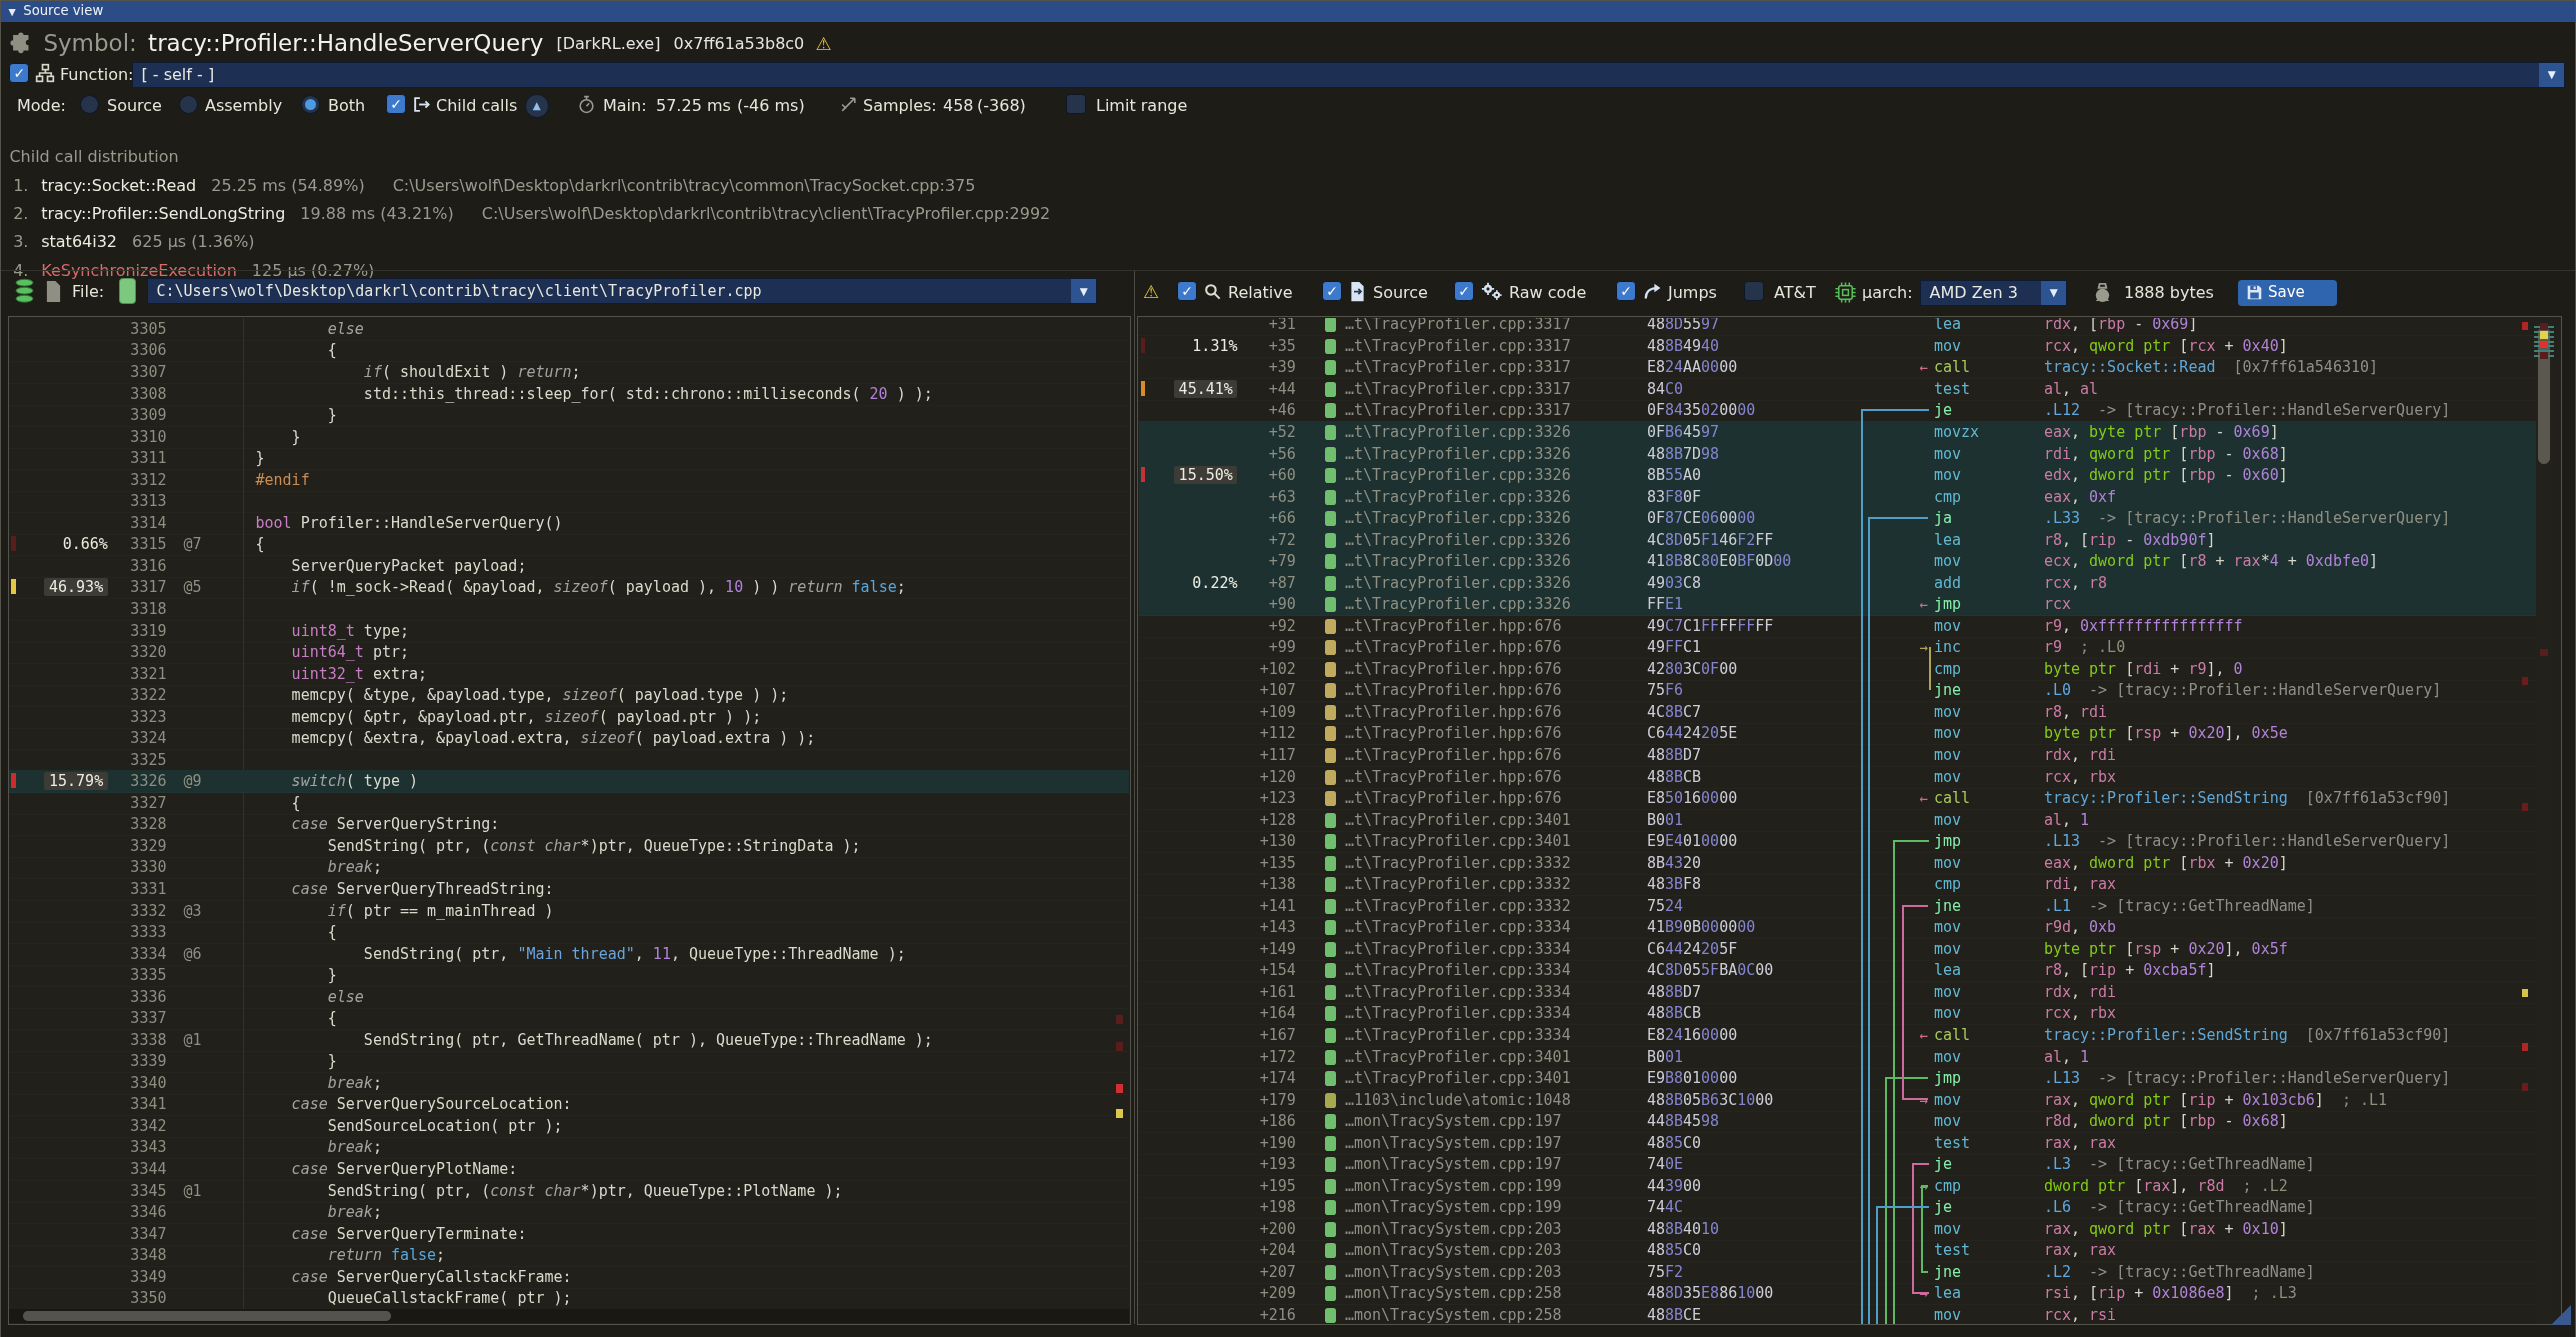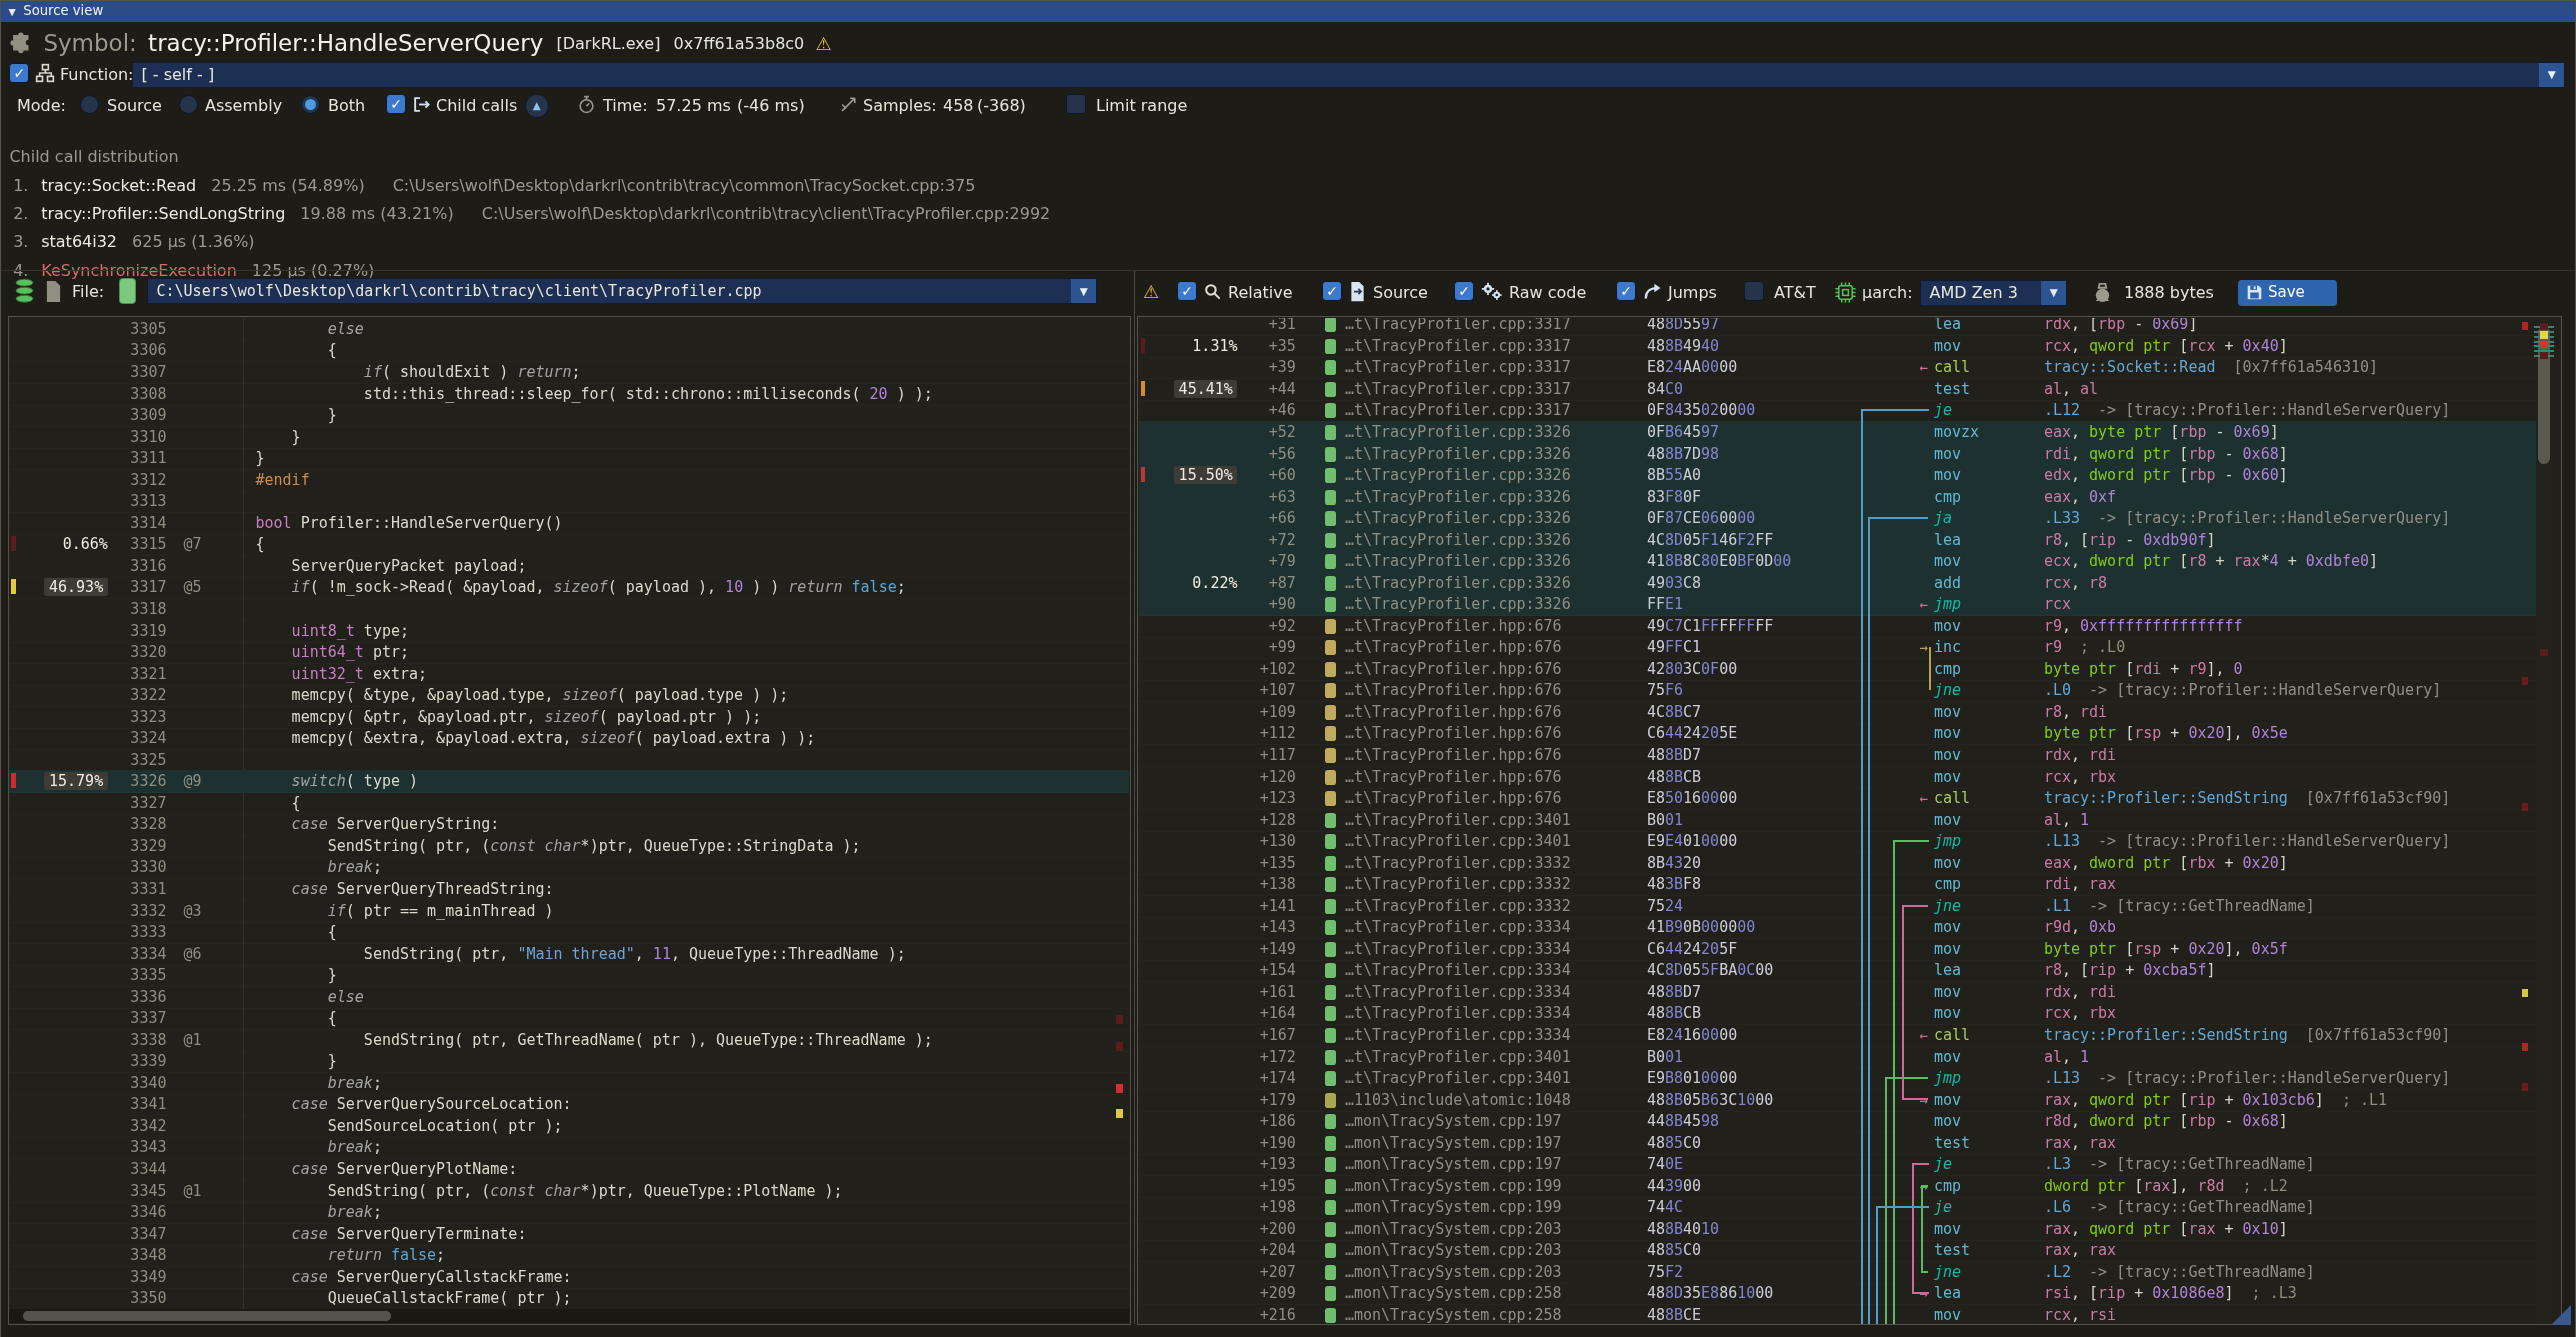--- a/index.html
+++ b/index.html
@@ -62,21 +62,21 @@
   .arow.hl{background:#1d3230;}
   .abar{position:absolute;left:1.9px;top:2.8px;width:4.7px;height:15px;}
   .apct{position:absolute;left:7.6px;width:91px;text-align:right;color:#ecece0;}
   .aoff{position:absolute;left:102px;width:55px;text-align:right;color:#8e8e82;}
   .aicon{position:absolute;left:186px;top:3.8px;width:11.3px;height:15px;border-radius:2.8px;}
   .aloc{position:absolute;left:206px;color:#8f8f84;}
   .abytes{position:absolute;left:508px;}
   .b0{color:#cdcdd8;} .b1{color:#8585cf;}
   .a-arrow{position:absolute;left:761px;width:28px;text-align:right;font-size:14px;}
   .amn{position:absolute;left:795px;}
-  .m-ins{color:#61b8d4;} .m-call{color:#a9c959;} .m-jump{color:#14b8a6;font-style:italic;}
+  .m-ins{color:#61b8d4;} .m-call{color:#a9c959;} .m-jump{color:#86efac;}
   .aops{position:absolute;left:905px;color:#d6d6ca;}
   .cmt{color:#8f8f7c;} .dest{color:#8f8f85;} .lbl{color:#5fa8e0;} .fn{color:#5fa8d8;}
   .addr{color:#8f8f85;} .kw{color:#84cc16;} .num{color:#b183d8;} .reg{color:#cc7ba6;}
 
   .s-k{color:#a3a3a3;font-style:italic;} .s-t{color:#c87ec4;} .s-n{color:#b183d8;} .s-s{color:#6ba3dd;}
   .s-pre{color:#cb8d52;} .s-fb{color:#58a7db;}
 
   .jline{position:absolute;width:1.9px;}
   .jstub{position:absolute;height:1.9px;}
 
@@ -156,21 +156,21 @@
   <span class="uilbl" style="left:436px;top:96px;">Child calls</span>
   <div class="roundbtn" style="left:525px;top:94px;">▲</div>
   <span class="abs" style="left:577px;top:95px;">
     <svg width="19" height="19" viewBox="0 0 24 24">
         <g fill="none" stroke="#9a9a8e" stroke-width="2">
           <circle cx="12" cy="14" r="8"></circle>
           <path d="M9 2h6M12 2v4M12 14l3.5-3.5"></path>
         </g>
       </svg>
   </span>
-  <span class="uilbl gray" style="left:603px;top:96px;">Time:</span>
+  <span class="uilbl gray" style="left:603px;top:96px;">Main:</span>
   <span class="uilbl" style="left:656px;top:96px;">57.25 ms</span>
   <span class="uilbl gray" style="left:737px;top:96px;">(-46 ms)</span>
   <span class="abs" style="left:839px;top:95px;">
     <svg width="19" height="19" viewBox="0 0 24 24">
         <g fill="none" stroke="#9a9a8e" stroke-width="2">
           <path d="M4 20L20 4M20 4h-6M20 4v6M4 12l5 5"></path>
         </g>
       </svg>
   </span>
   <span class="uilbl gray" style="left:863px;top:96px;">Samples:</span>

